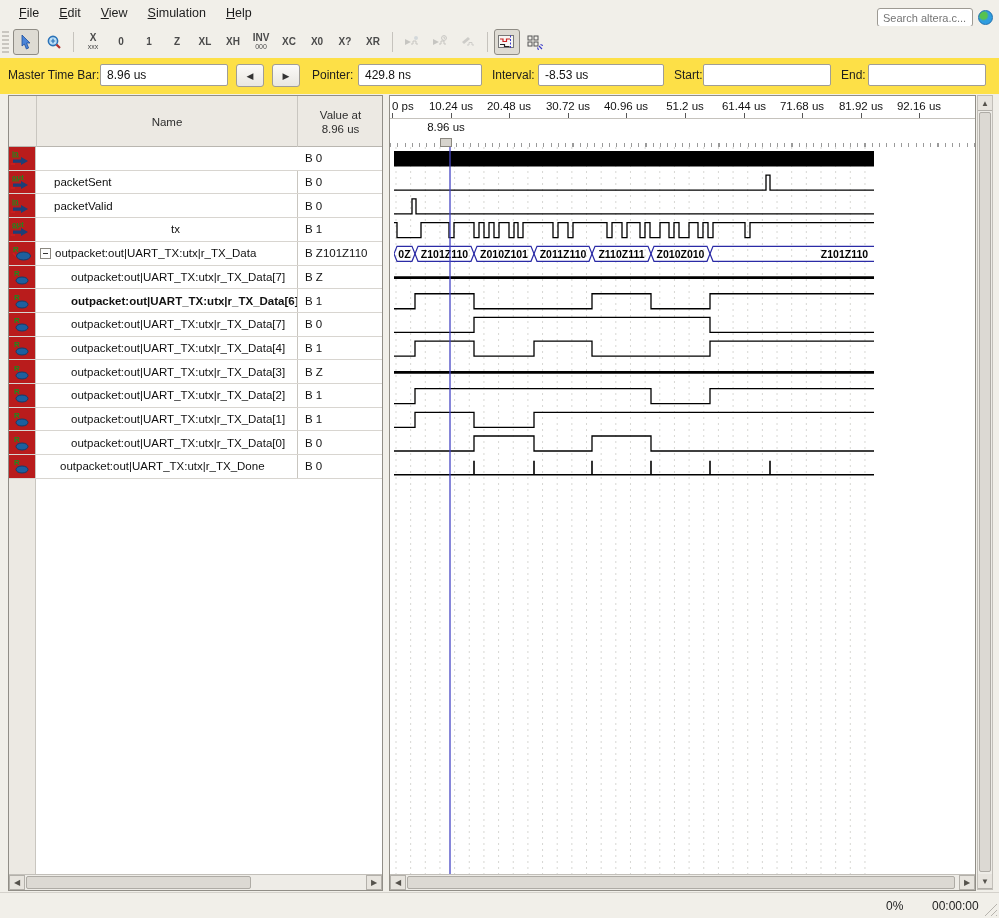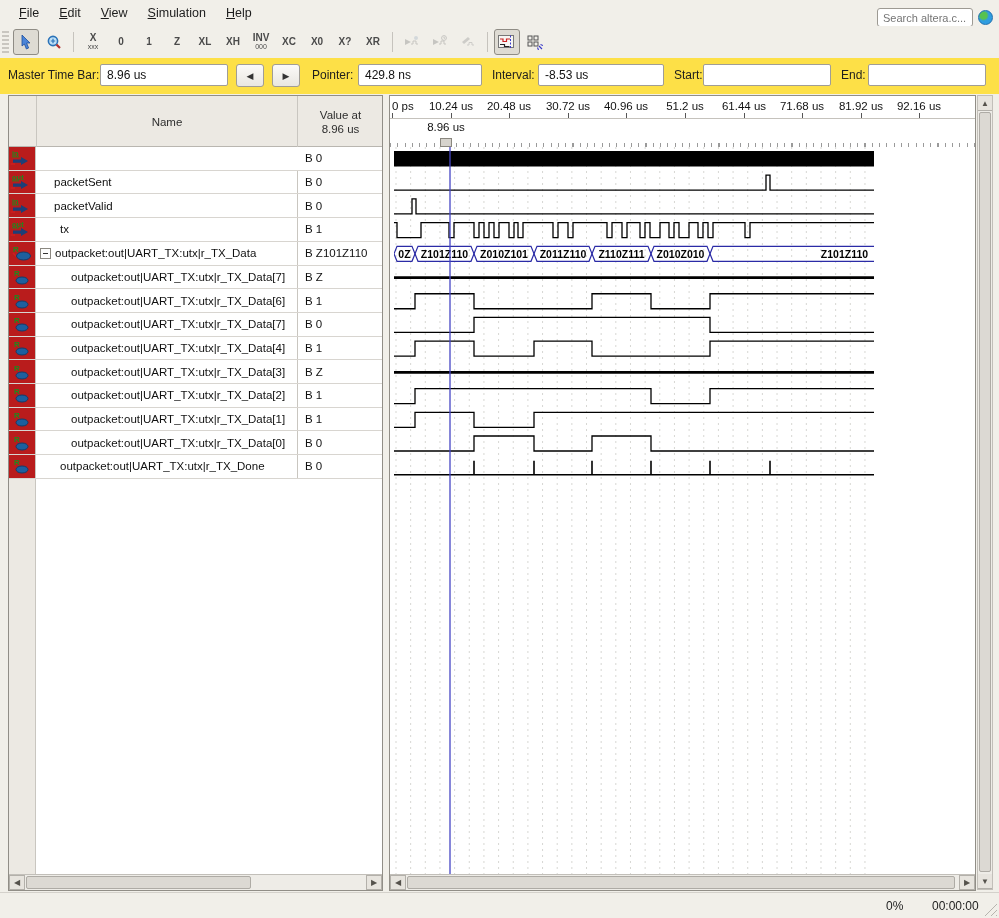--- a/index.html
+++ b/index.html
@@ -263,21 +263,21 @@
           </div>
           <div class="sig-row">
             <div class="cell-icon">
               <svg width="24" height="18" viewBox="0 0 24 18">
                 <text x="2" y="7" font-size="7.5" font-weight="bold" fill="#1e8a1e" font-family="Liberation Sans">out</text>
                 <path d="M2 7.5 h7 M2 8.2 h7" stroke="#1e8a1e" stroke-width="0.5"></path>
                 <path d="M3 10.5 h8 v-2.4 l7 4 -7 4 v-2.4 h-8 z" fill="#1d3f77"></path>
                 <path d="M0.5 15 h4.5" stroke="#cc2020" stroke-width="1.6"></path>
               </svg>
             </div>
-            <div class="cell-name" style="padding-left: 23px;">
+            <div class="cell-name" style="padding-left: 17px; justify-content: center;">
               <span>tx</span>
             </div>
             <div class="cell-value">B 1</div>
           </div>
           <div class="sig-row">
             <div class="cell-icon">
               <svg width="24" height="18" viewBox="0 0 24 18">
                 <text x="3" y="8" font-size="8" font-weight="bold" fill="#1e8a1e" font-family="Liberation Sans">R</text>
                 <path d="M3 9 l6 6" stroke="#cc2020" stroke-width="1.6"></path>
                 <ellipse cx="13.5" cy="12" rx="7" ry="4" fill="#1d5f9e" stroke="#123c6b"></ellipse>
@@ -301,21 +301,21 @@
             </div>
             <div class="cell-value">B Z</div>
           </div>
           <div class="sig-row">
             <div class="cell-icon">
               <svg width="24" height="18" viewBox="0 0 24 18">
                 <text x="4" y="8" font-size="8" font-weight="bold" fill="#1e8a1e" font-family="Liberation Sans">R</text>
                 <ellipse cx="12" cy="12.5" rx="6" ry="3.5" fill="#1d5f9e" stroke="#123c6b"></ellipse>
               </svg>
             </div>
-            <div class="cell-name" style="padding-left: 34px;">
+            <div class="cell-name" style="padding-left: 34px; font-weight: bold;">
               <span>outpacket:out|UART_TX:utx|r_TX_Data[6]</span>
             </div>
             <div class="cell-value">B 1</div>
           </div>
           <div class="sig-row">
             <div class="cell-icon">
               <svg width="24" height="18" viewBox="0 0 24 18">
                 <text x="4" y="8" font-size="8" font-weight="bold" fill="#1e8a1e" font-family="Liberation Sans">R</text>
                 <ellipse cx="12" cy="12.5" rx="6" ry="3.5" fill="#1d5f9e" stroke="#123c6b"></ellipse>
               </svg>

